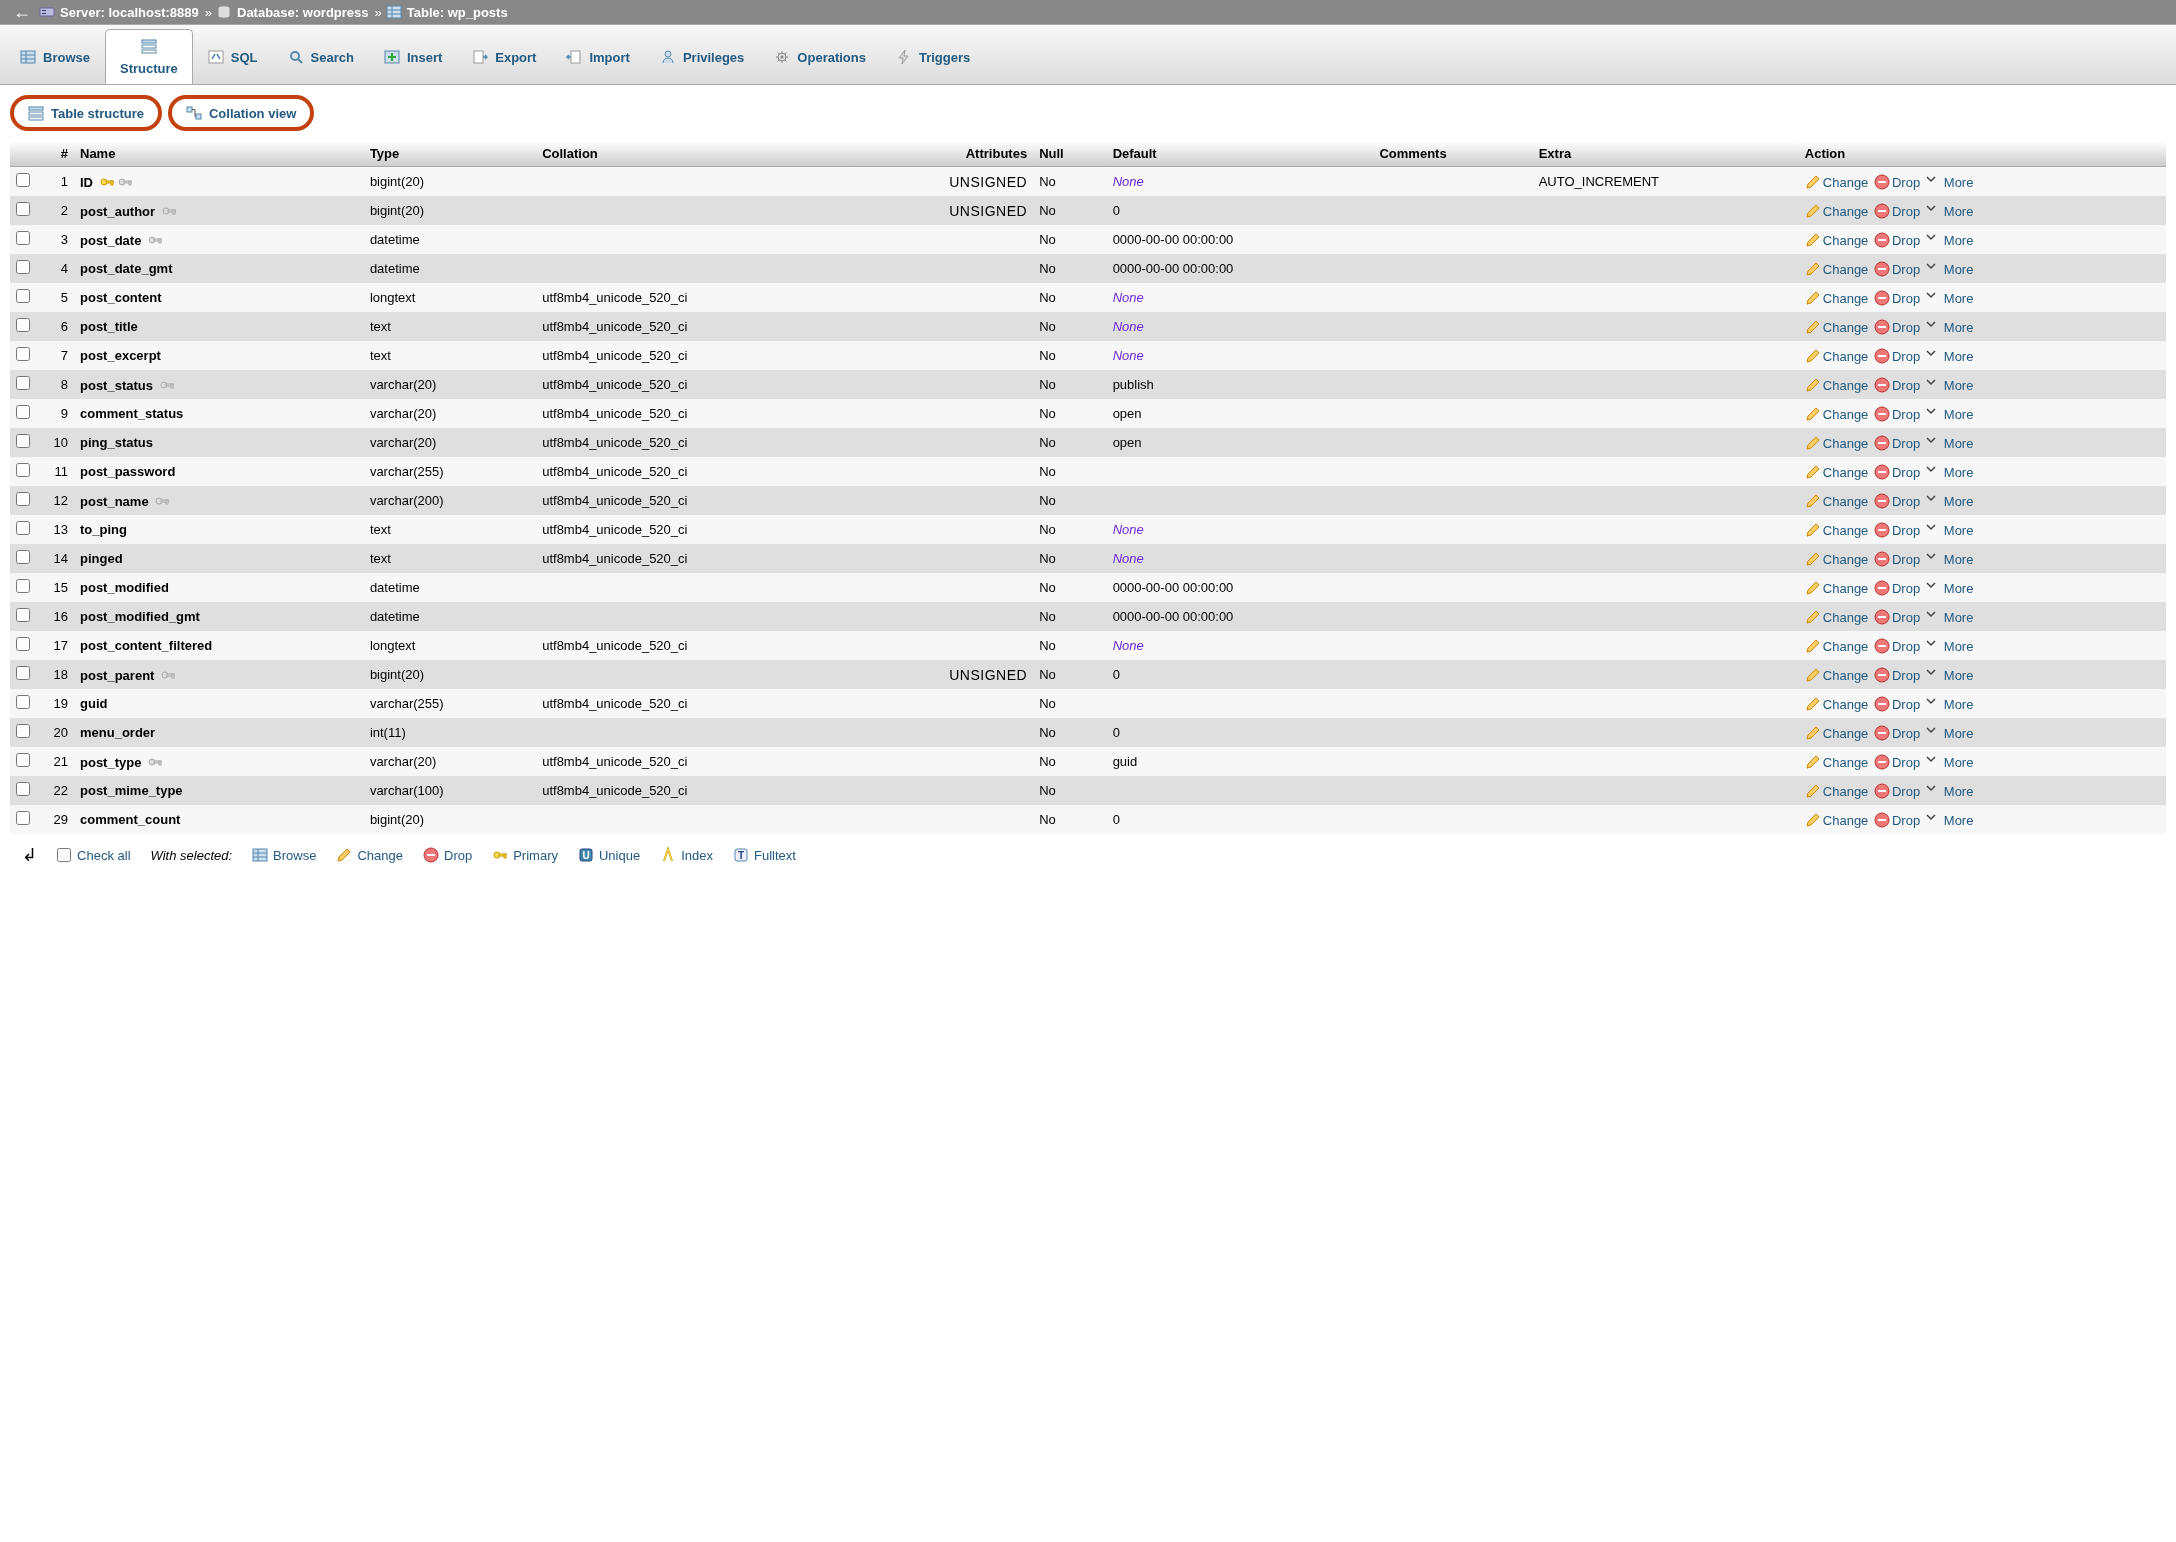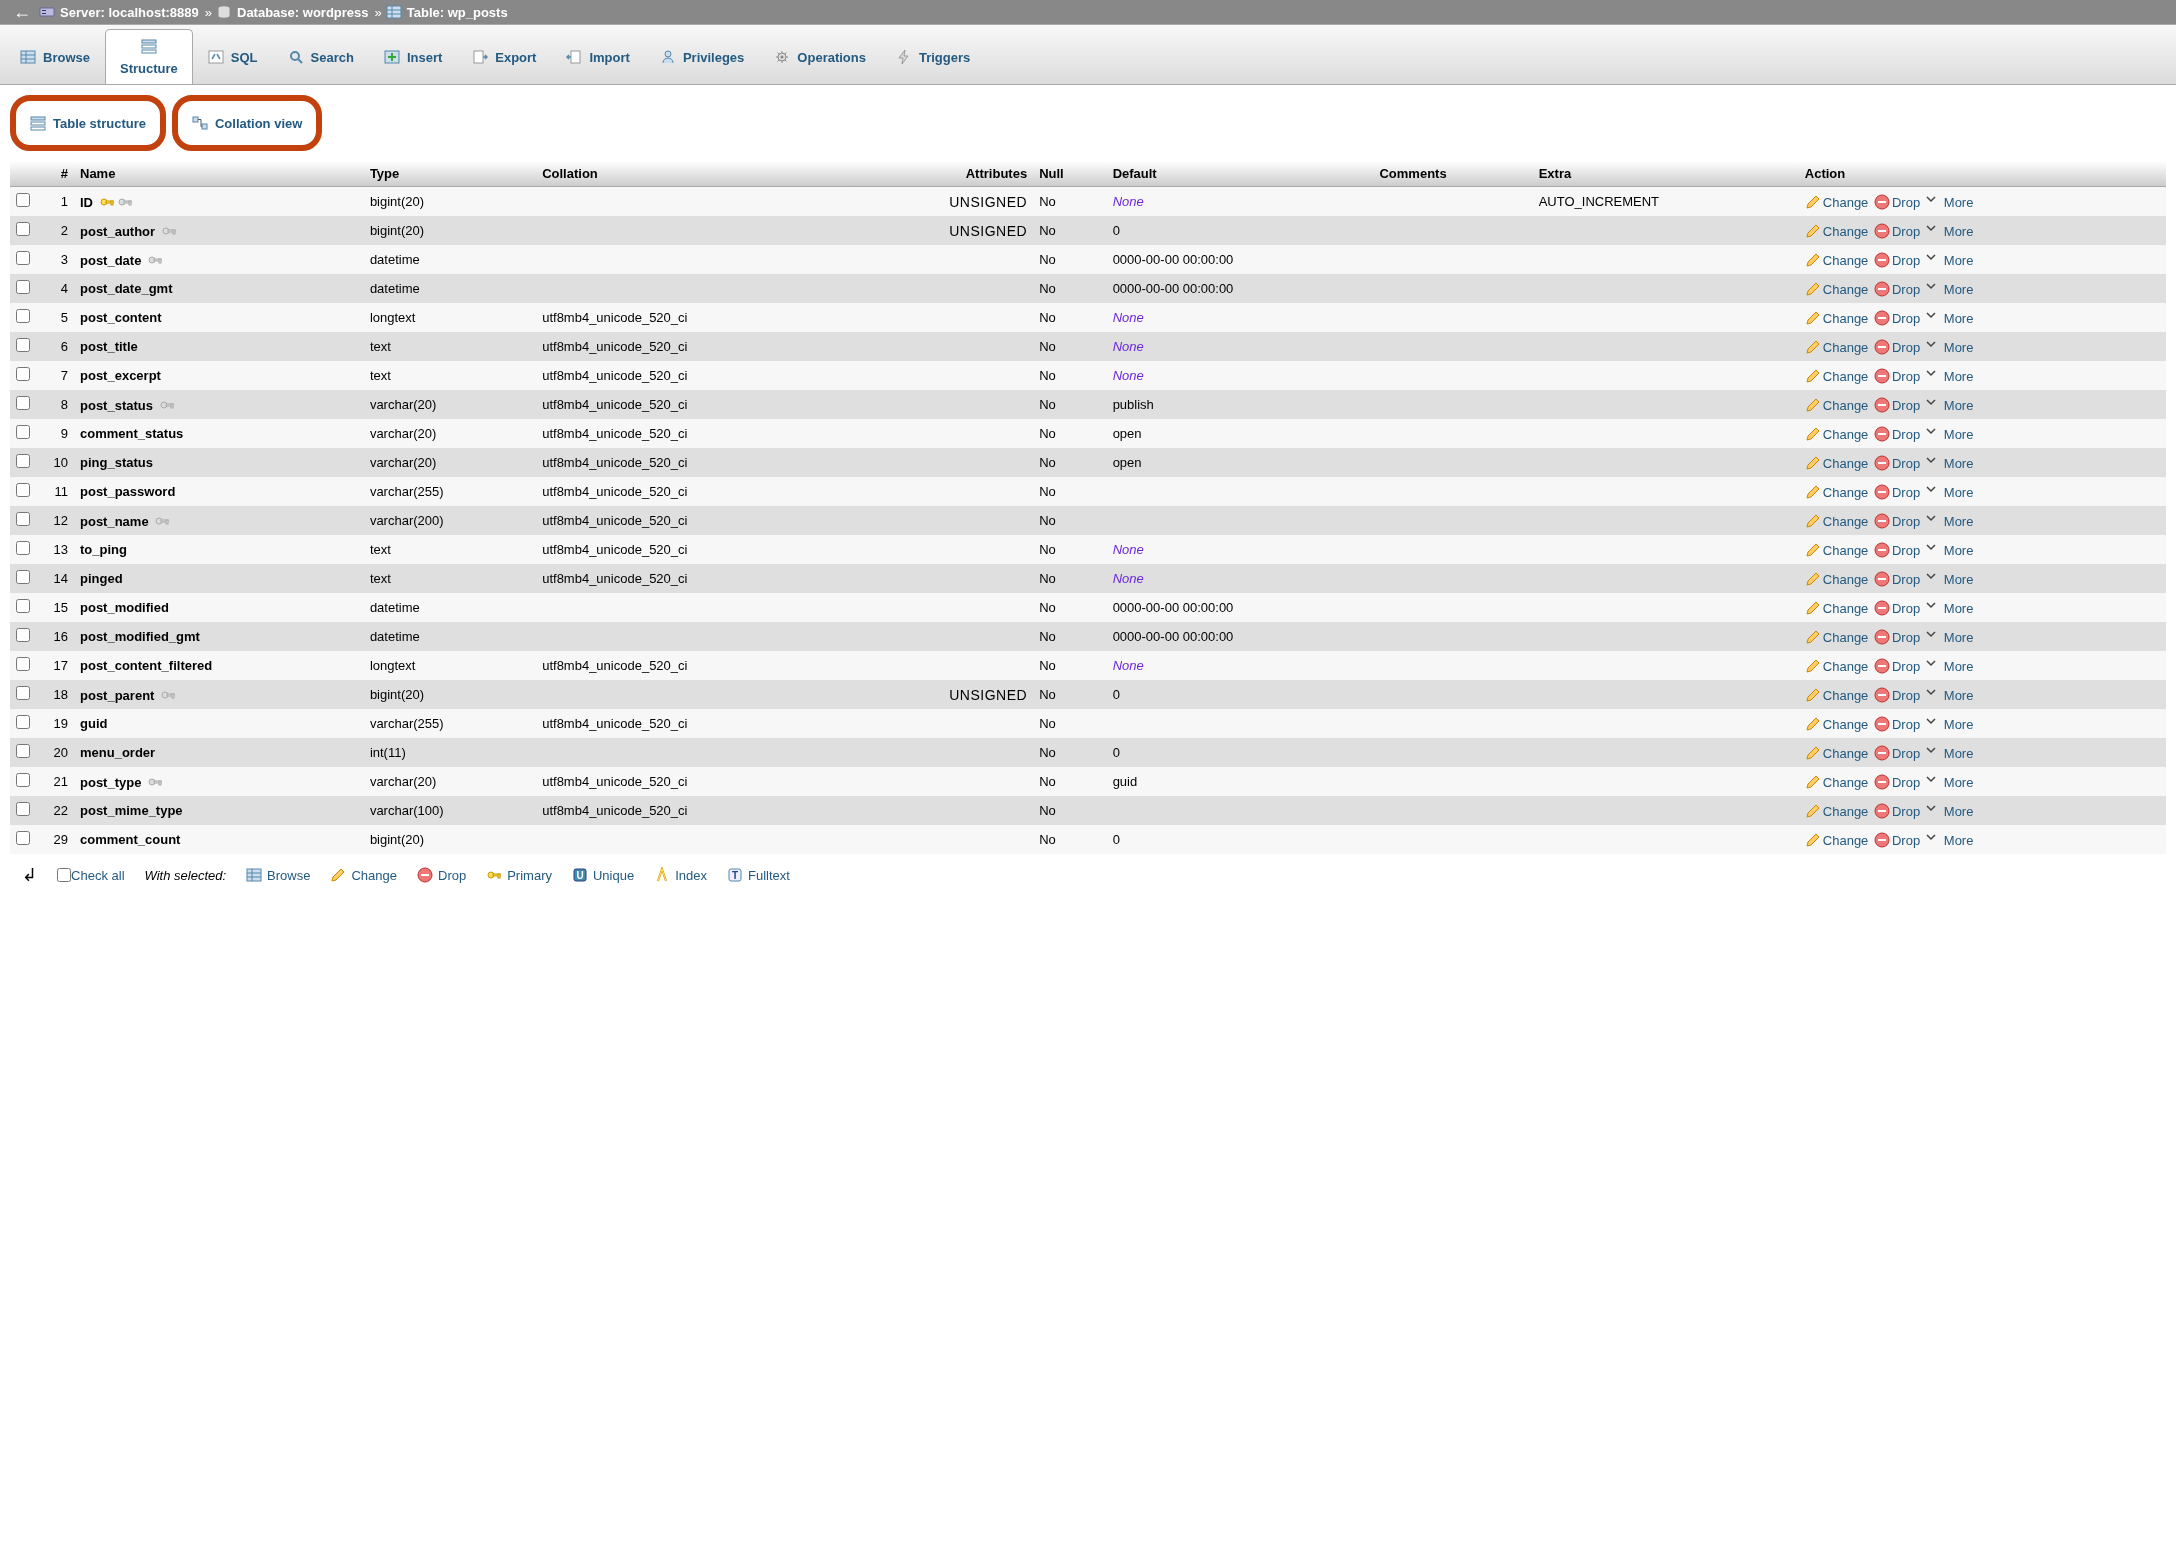--- a/index.html
+++ b/index.html
@@ -14,21 +14,21 @@
   .breadcrumb-bar .seg { padding: 0 2px; cursor: pointer; font-weight: bold; }
 
   
   .nav-tabs { background: linear-gradient(to bottom, #f8f8f8, #dcdcdc); border-bottom: 1px solid #aaa; display: flex; padding: 4px 5px 0 5px; }
   .nav-tabs .tab { padding: 8px 14px; border: 1px solid transparent; border-bottom: none; border-radius: 5px 5px 0 0; cursor: pointer; display: flex; align-items: center; gap: 7px; color: #235a81; font-weight: bold; }
   .nav-tabs .tab.active { background: #fff; border-color: #aaa; flex-direction: column; }
   .nav-tabs .tab .tab-icon { width: 16px; height: 16px; }
 
   
   .sub-tabs { padding: 10px 10px 0 10px; display: flex; gap: 6px; }
-  .sub-tabs .subtab { border: 6px solid #c2410c; border-radius: 20px; padding: 14px 14px; cursor: pointer; color: #235a81; font-weight: bold; display: flex; align-items: center; gap: 7px; background: #fff; }
+  .sub-tabs .subtab { border: 4px solid #c2410c; border-radius: 20px; padding: 6px 14px; cursor: pointer; color: #235a81; font-weight: bold; display: flex; align-items: center; gap: 7px; background: #fff; }
 
   
   .tbl-wrap { padding: 10px 10px 0 10px; }
   table.struct { width: 100%; border-collapse: collapse; font-size: 13px; }
   table.struct th { background: linear-gradient(to bottom, #fff, #ccc); text-align: left; padding: 5px 6px; border-bottom: 1px solid #aaa; font-weight: bold; }
   table.struct th.r, table.struct td.r { text-align: right; }
   table.struct td { padding: 6px 6px; vertical-align: middle; }
   table.struct tr.odd td { background: #f7f7f7; }
   table.struct tr.even td { background: #dfdfdf; }
   .col-name { font-weight: bold; }
@@ -712,21 +712,21 @@
                 </svg></span>Drop</a> <a><span class="act-icon"><svg width="10" height="10" viewBox="0 0 10 10">
                   <path d="M1 3l4 4 4-4" fill="none" stroke="#444" stroke-width="1.5"></path>
                 </svg></span>More</a></td>
         </tr>
       </tbody>
   </table>
 </div>
 
 <div class="footer-bar">
   <span class="arrow-up">↳</span>
-  <label style="display:flex;align-items:center;">
+  <label style="display:flex;align-items:center;gap:6px">
     <input type="checkbox" class="row-cb" style="">
     <a>Check all</a>
   </label>
   <span class="with-sel">With selected:</span>
 
   <a class="act">
     <span>
         <svg width="16" height="16" viewBox="0 0 16 16">
           <rect x="1" y="2" width="14" height="12" fill="#cde" stroke="#58a"></rect>
           <line x1="1" y1="6" x2="15" y2="6" stroke="#58a"></line>

